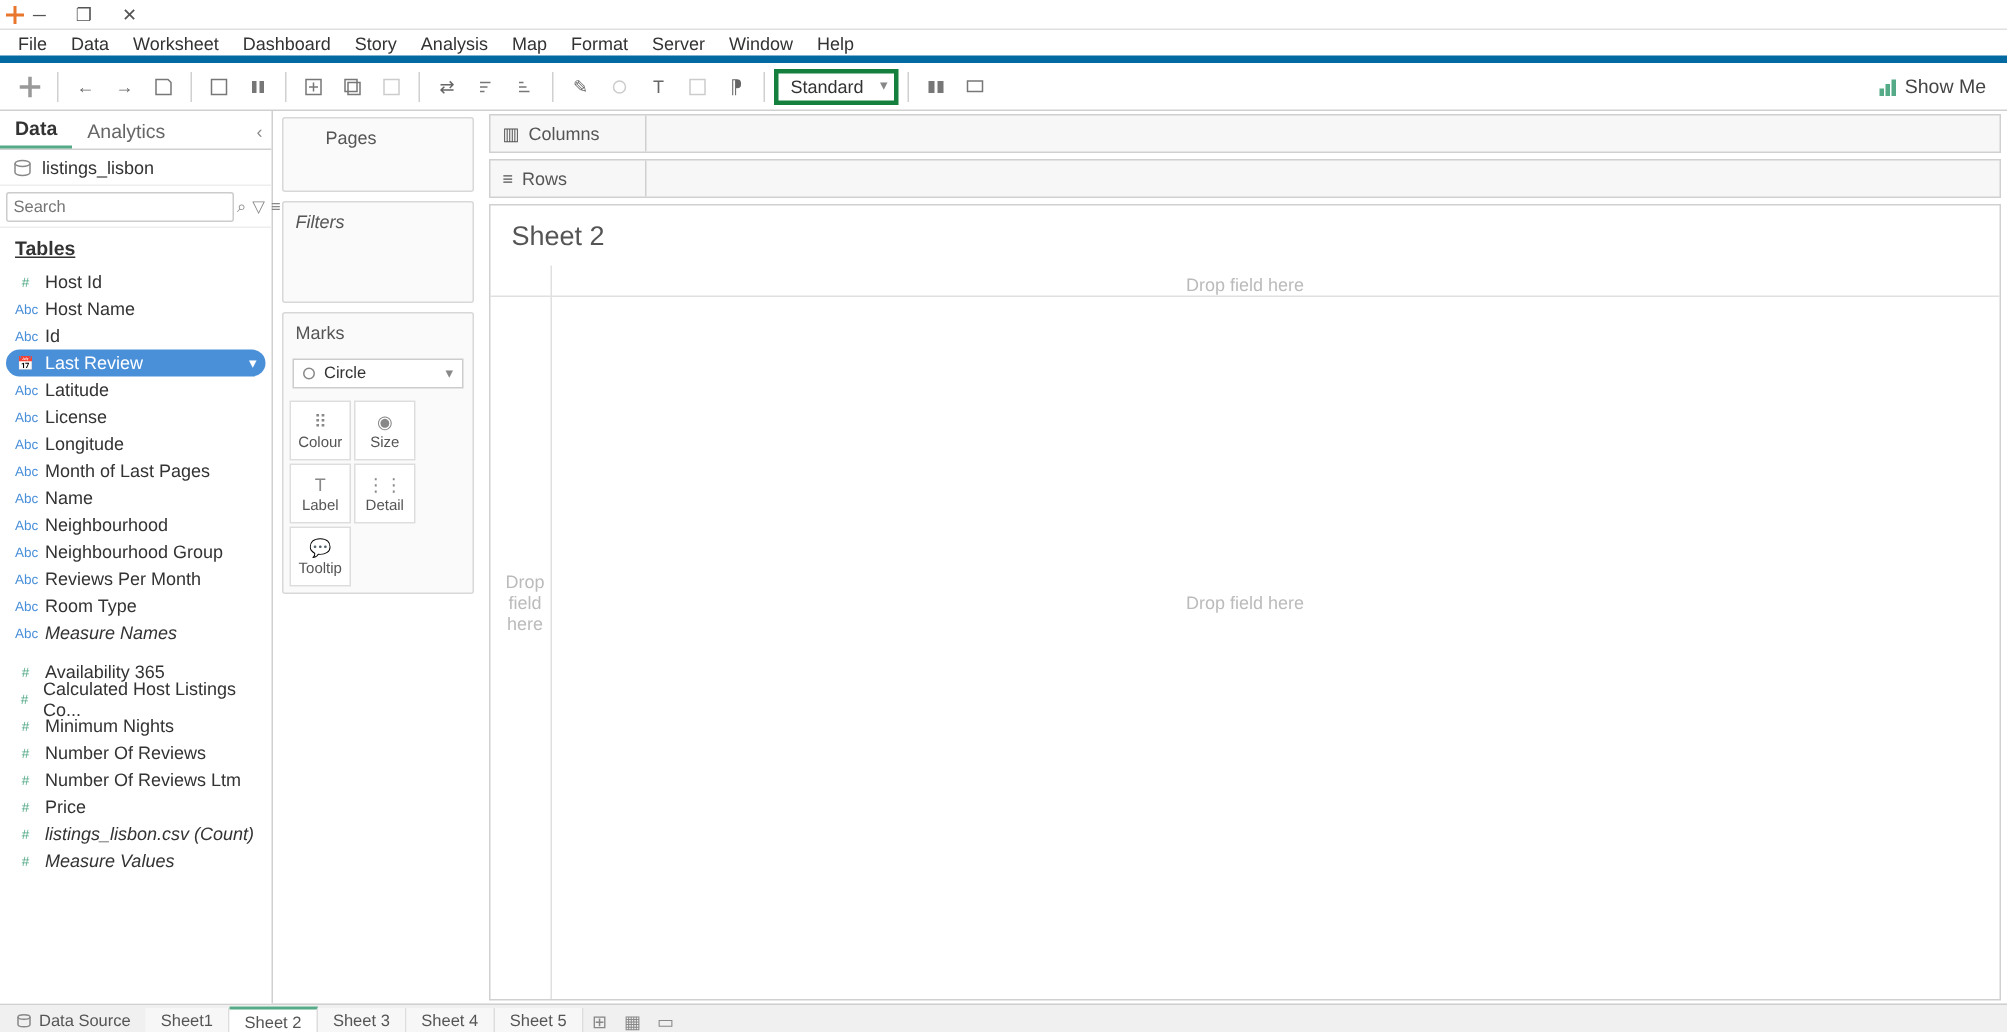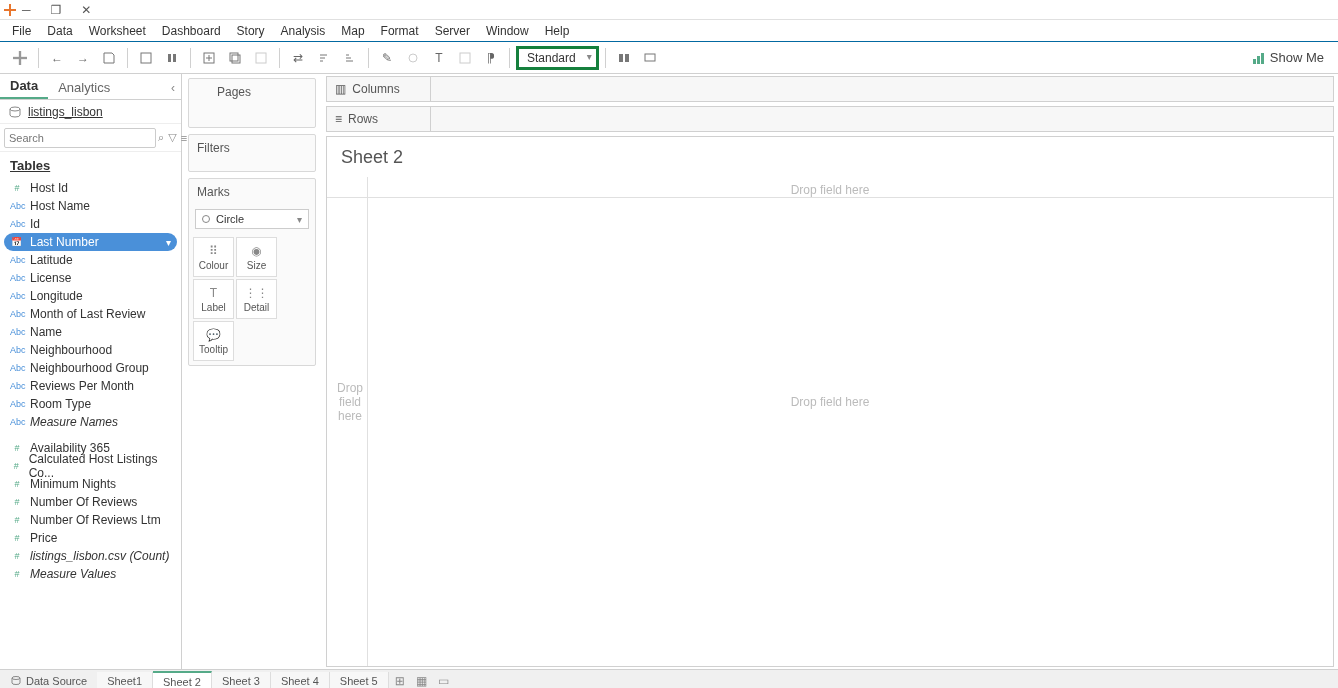--- a/index.html
+++ b/index.html
@@ -6,42 +6,42 @@
 body { width: 1338px; height: 688px; background: #fff; overflow: hidden; font-size: 12px; color: #333; }
 
 
 .title-bar { height: 20px; background: #fff; display: flex; align-items: center; padding: 0 4px; border-bottom: 1px solid #e0e0e0; }
 .title-bar .logo { width: 12px; height: 12px; margin-right: 6px; }
 .title-bar .title { flex: 1; font-size: 11px; color: #333; }
 .title-bar .win-controls { display: flex; gap: 20px; padding-right: 8px; }
 .title-bar .win-controls span { font-size: 12px; cursor: pointer; color: #555; }
 
 
-.menu-bar { height: 22px; display: flex; align-items: center; padding: 0 6px; gap: 4px; border-bottom: 1px solid #0369a1; }
+.menu-bar { height: 22px; display: flex; align-items: center; padding: 0 6px; gap: 4px; border-bottom: 5px solid #0369a1; }
 .menu-bar span { font-size: 12px; padding: 2px 6px; cursor: pointer; color: #333; }
 
 
 .toolbar { height: 32px; display: flex; align-items: center; padding: 0 8px; border-bottom: 1px solid #d0d0d0; gap: 2px; }
 .toolbar .tb-btn { width: 24px; height: 24px; display: flex; align-items: center; justify-content: center; cursor: pointer; color: #666; border-radius: 2px; }
 .toolbar .sep { width: 1px; height: 20px; background: #d0d0d0; margin: 0 4px; }
 .toolbar .fit-select { border: 3px solid #15803d; padding: 2px 20px 2px 8px; font-size: 12px; background: #fff; position: relative; min-width: 78px; cursor: pointer; }
 .toolbar .fit-select::after { content: "▾"; position: absolute; right: 4px; color: #888; font-size: 10px; }
 .toolbar .spacer { flex: 1; }
 .show-me { display: flex; align-items: center; gap: 4px; font-size: 13px; color: #444; cursor: pointer; padding: 2px 6px; }
 
 
 .main { display: flex; height: 595px; }
 
 
 .data-pane { width: 182px; border-right: 1px solid #d0d0d0; display: flex; flex-direction: column; background: #fff; }
 .data-pane .tabs { display: flex; border-bottom: 1px solid #d0d0d0; height: 26px; align-items: flex-end; }
 .data-pane .tabs .tab { padding: 4px 10px; font-size: 13px; color: #666; cursor: pointer; }
 .data-pane .tabs .tab.active { font-weight: bold; color: #333; border-bottom: 2px solid #5a8; }
 .data-pane .tabs .collapse { margin-left: auto; padding: 4px 6px; color: #888; cursor: pointer; }
-.data-source-row { display: flex; align-items: center; padding: 4px 8px; gap: 6px; font-size: 12px; color: #333; border-bottom: 1px solid #eee; height: 24px; text-decoration: underline; }
+.data-source-row { display: flex; align-items: center; padding: 4px 8px; gap: 6px; font-size: 12px; color: #333; border-bottom: 1px solid #eee; height: 24px; }
 .data-source-row .ds-icon { width: 14px; height: 14px; display: inline-block; }
 .search-row { display: flex; align-items: center; padding: 2px 4px; border-bottom: 1px solid #eee; height: 28px; }
 .search-row input { flex: 1; border: 1px solid #ccc; padding: 2px 4px; font-size: 11px; border-radius: 2px; height: 20px; }
 .search-row .sr-icon { width: 18px; padding: 0 2px; color: #888; cursor: pointer; text-align: center; font-size: 11px; }
 .tables-header { font-weight: bold; font-size: 13px; padding: 6px 10px; text-decoration: underline; }
 .field-list { overflow-y: auto; flex: 1; }
 .field { display: flex; align-items: center; padding: 2px 10px; height: 18px; font-size: 12px; cursor: pointer; gap: 6px; }
 .field .ftype { width: 14px; font-size: 9px; color: #888; text-align: center; }
 .field .ftype.num { color: #5a8; }
 .field .ftype.abc { color: #4a90d9; text-align: right; }
@@ -50,21 +50,21 @@
 .field.selected { background: #4a90d9; color: #fff; border-radius: 10px; margin: 0 4px; padding: 2px 6px; }
 .field.selected .ftype { color: #fff; }
 .field.selected .dd { color: #fff; margin-left: auto; font-size: 10px; }
 .field-gap { height: 8px; }
 
 
 .cards-pane { width: 140px; display: flex; flex-direction: column; padding: 4px 6px; gap: 6px; }
 .card { border: 1px solid #d8d8d8; border-radius: 2px; background: #fafafa; }
 .card-title { font-size: 12px; padding: 6px 8px; color: #555; }
 .pages-card { height: 50px; padding-left: 20px; }
-.filters-card { height: 38px; }
+.filters-card { height: 68px; font-style: italic; }
 .marks-card { }
 .marks-card .mark-type { margin: 4px 6px; border: 1px solid #ccc; background: #fff; padding: 3px 6px; font-size: 11px; display: flex; align-items: center; cursor: pointer; }
 .marks-card .mark-type .circ { width: 8px; height: 8px; border: 1px solid #888; border-radius: 50%; margin-right: 6px; }
 .marks-card .mark-type .dd { margin-left: auto; font-size: 10px; color: #888; }
 .mark-btns { display: flex; flex-wrap: wrap; padding: 4px; gap: 2px; }
 .mark-btn { width: 41px; height: 40px; border: 1px solid #ddd; background: #fff; display: flex; flex-direction: column; align-items: center; justify-content: center; font-size: 10px; color: #555; cursor: pointer; gap: 2px; }
 .mark-btn .mb-icon { font-size: 12px; color: #888; }
 
 
 .view-pane { flex: 1; display: flex; flex-direction: column; }
@@ -251,38 +251,38 @@
       <div class="field">
           <span class="ftype abc">Abc</span>
           <span class="fname">Host Name</span>
         </div>
       <div class="field">
           <span class="ftype abc">Abc</span>
           <span class="fname">Id</span>
         </div>
       <div class="field selected">
           <span class="ftype date">📅</span>
-          <span class="fname">Last Number</span>
+          <span class="fname">Last Review</span>
           <span class="dd">▾</span>
         </div>
       <div class="field">
           <span class="ftype abc">Abc</span>
           <span class="fname">Latitude</span>
         </div>
       <div class="field">
           <span class="ftype abc">Abc</span>
           <span class="fname">License</span>
         </div>
       <div class="field">
           <span class="ftype abc">Abc</span>
           <span class="fname">Longitude</span>
         </div>
       <div class="field">
           <span class="ftype abc">Abc</span>
-          <span class="fname">Month of Last Review</span>
+          <span class="fname">Month of Last Pages</span>
         </div>
       <div class="field">
           <span class="ftype abc">Abc</span>
           <span class="fname">Name</span>
         </div>
       <div class="field">
           <span class="ftype abc">Abc</span>
           <span class="fname">Neighbourhood</span>
         </div>
       <div class="field">

